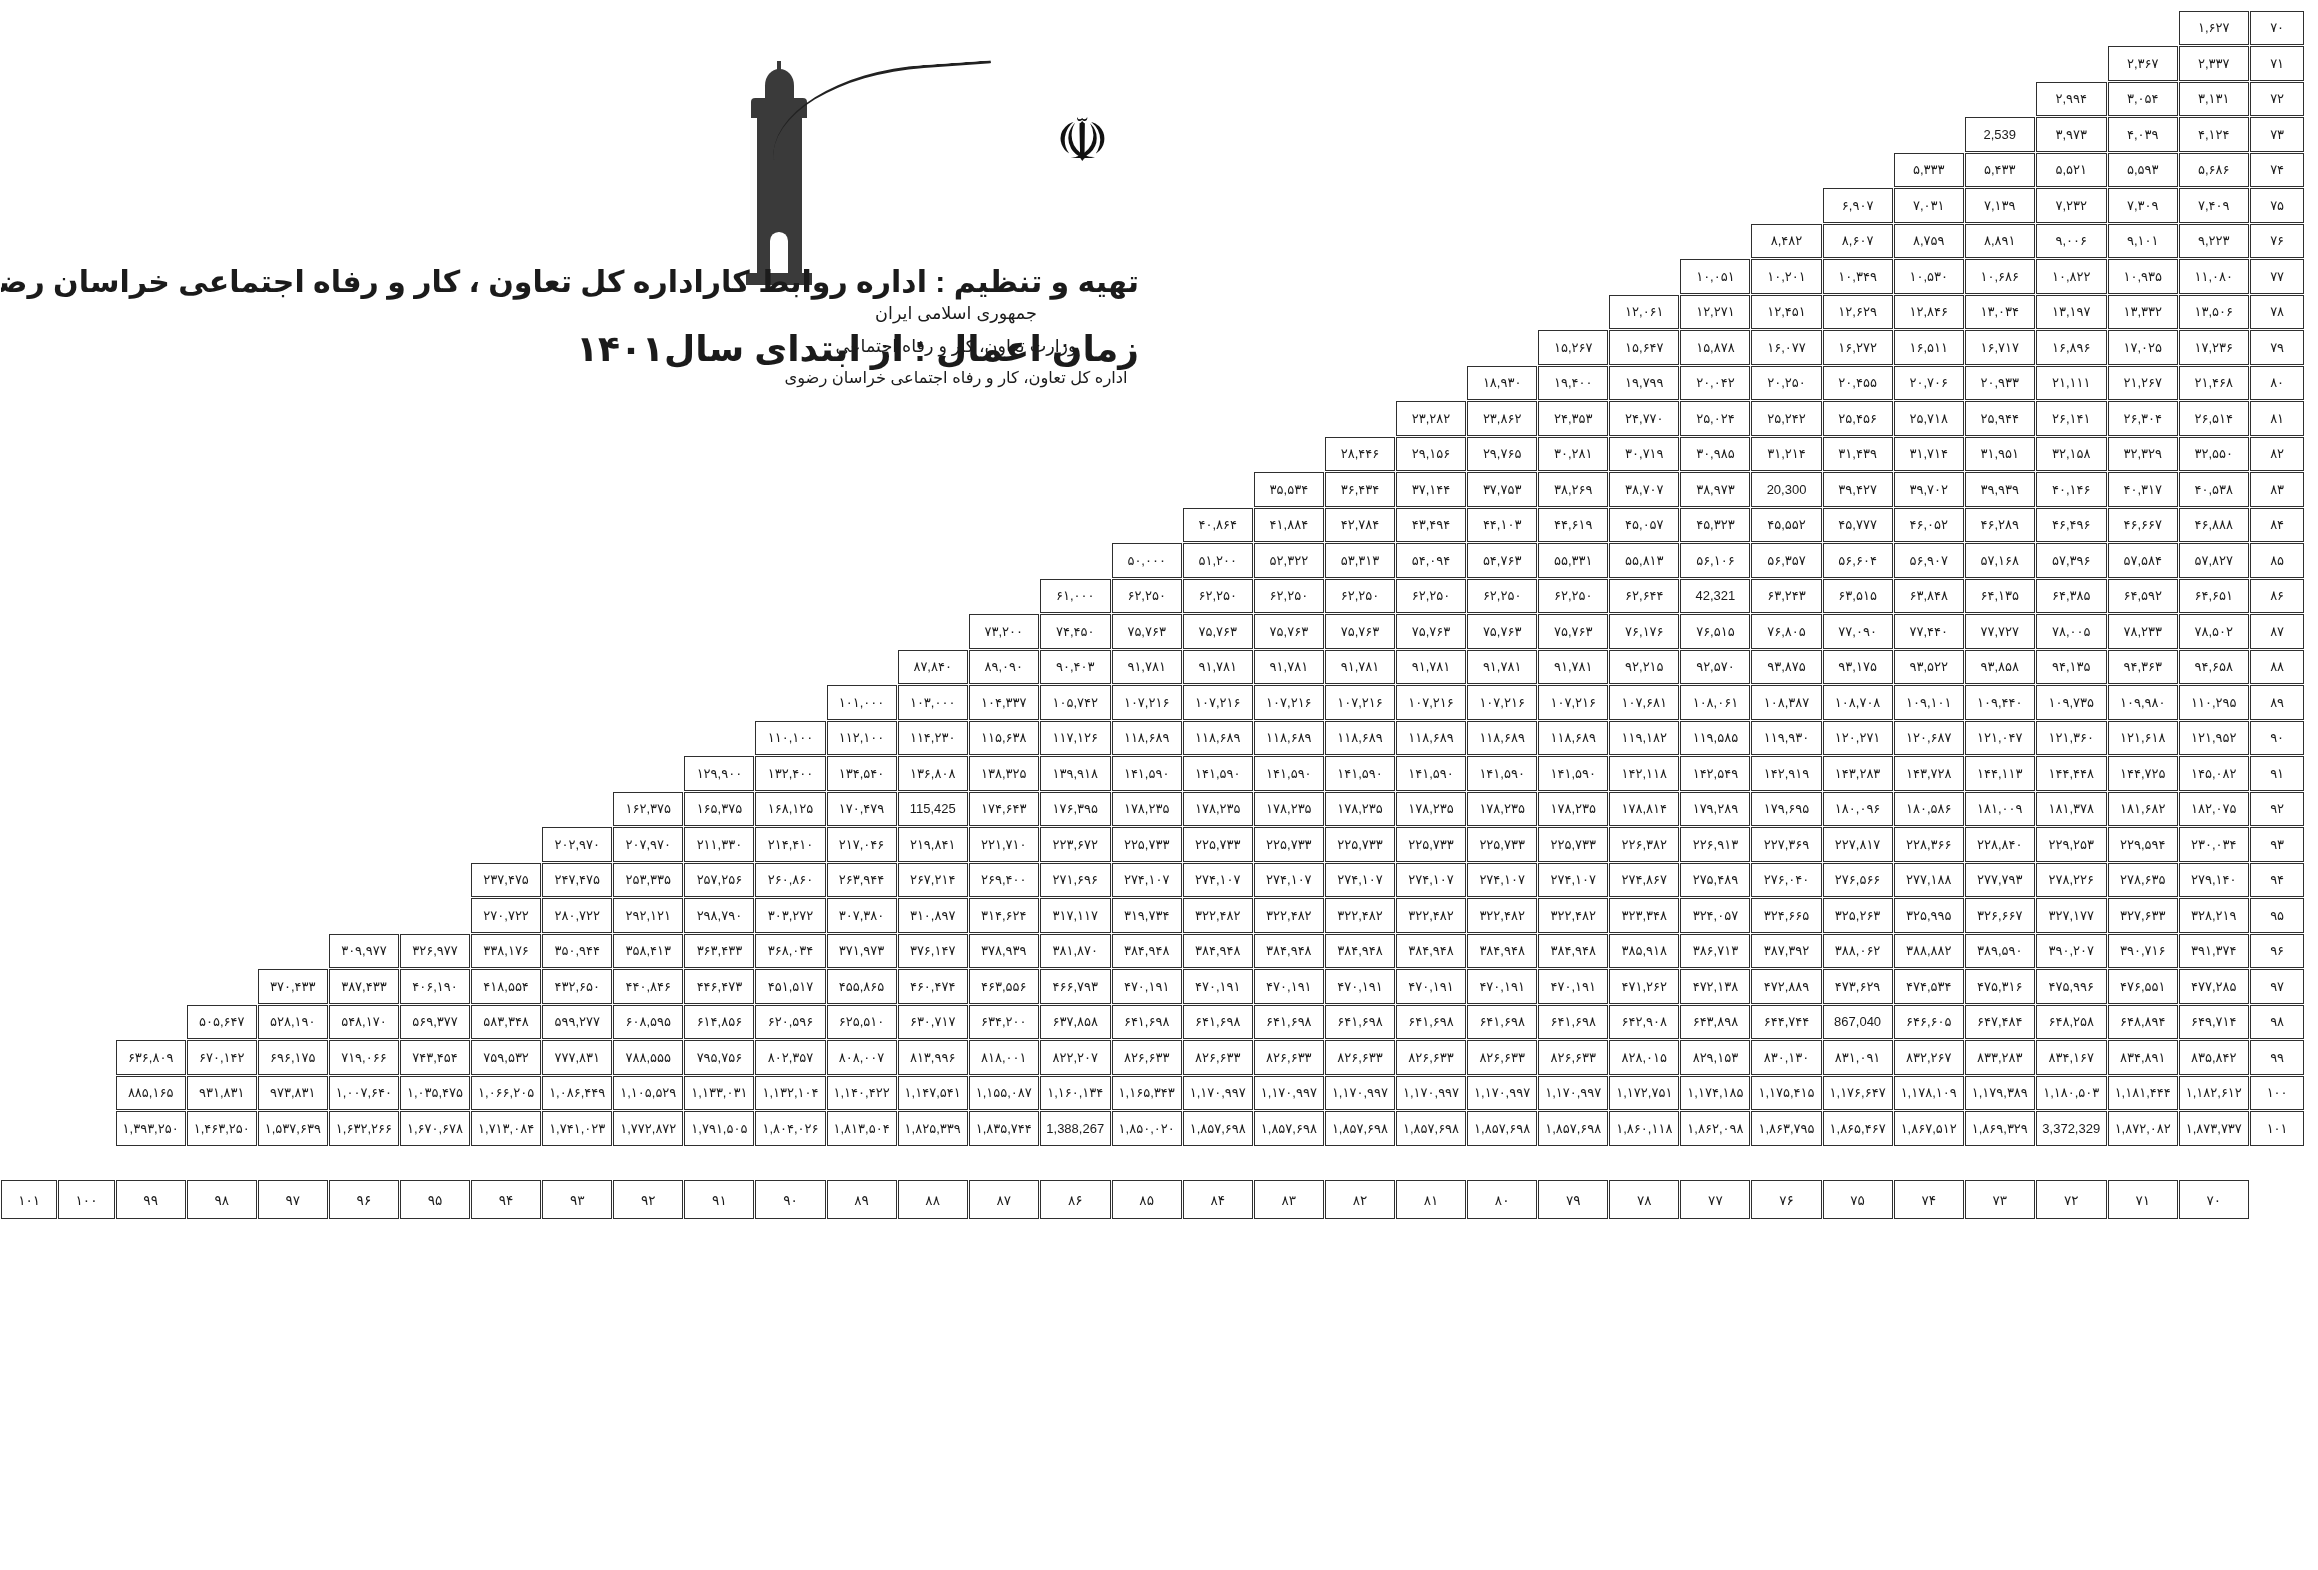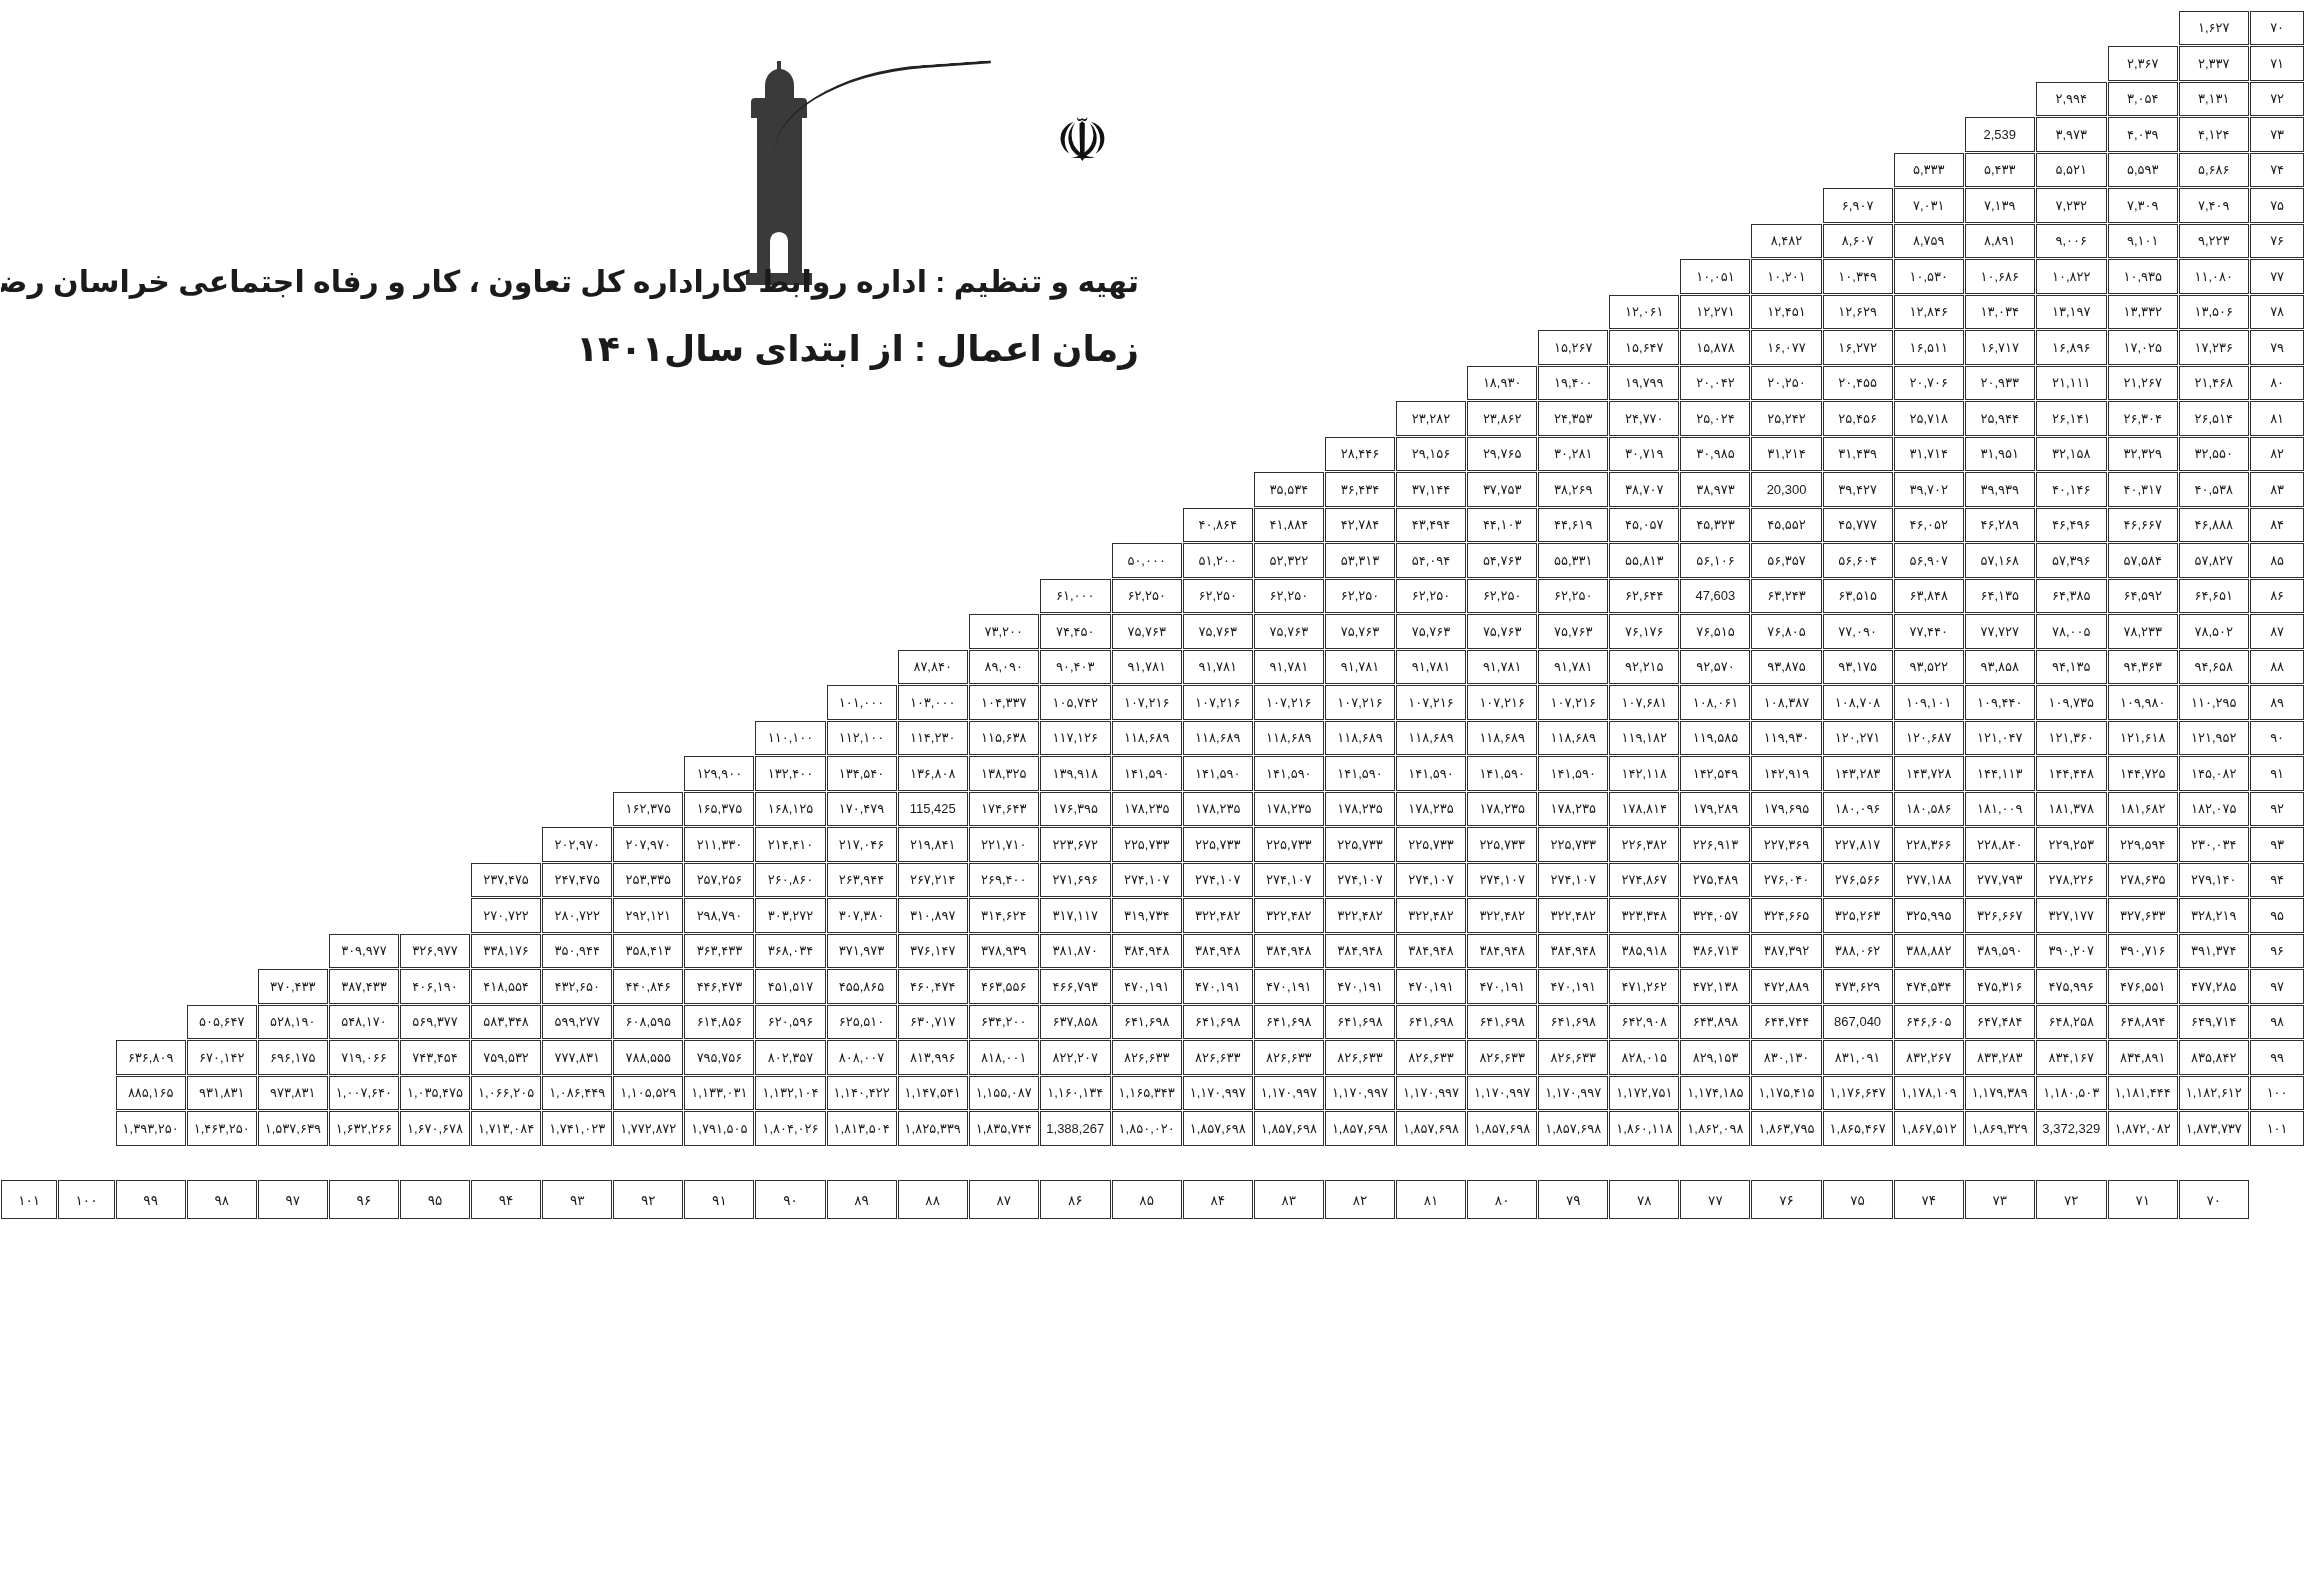--- a/index.html
+++ b/index.html
@@ -148,20 +148,25 @@
           <div class="cap"></div>
         <div class="shaft"></div>
           <div class="arch"></div>
           <div class="base"></div>
       </div>
       <div style="position:relative;width:292px;height:224px;">
         <div class="swoosh"></div>
         <div class="emblem-glyph" style="position:absolute;top:27px;right:20.3px;">☫</div>
       </div>
     </div>
+    <div class="org-lines">
+      <div class="org-l1">جمهوری اسلامی ایران</div>
+      <div class="org-l2">وزارت تعاون، کار و رفاه اجتماعی</div>
+      <div class="org-l3">اداره کل تعاون، کار و رفاه اجتماعی خراسان رضوی</div>
+    </div>
   </div>
 
   <div id="title-block">
     <div class="t1">تهیه و تنظیم : اداره روابط کاراداره  کل تعاون ، کار و رفاه اجتماعی  خراسان رضوی</div>
     <div class="t2">زمان اعمال : از ابتدای سال۱۴۰۱</div>
   </div>
 </div>
 
 <div id="matrix">
   <table class="tri">
@@ -728,21 +733,21 @@
         </tr>
         <tr>
           <td class="rowhead">۸۶</td>
           <td class="cell">۶۴,۶۵۱</td>
           <td class="cell">۶۴,۵۹۲</td>
           <td class="cell">۶۴,۳۸۵</td>
           <td class="cell">۶۴,۱۳۵</td>
           <td class="cell">۶۳,۸۴۸</td>
           <td class="cell">۶۳,۵۱۵</td>
           <td class="cell">۶۳,۲۴۳</td>
-          <td class="cell">47,603</td>
+          <td class="cell">42,321</td>
           <td class="cell">۶۲,۶۴۴</td>
           <td class="cell">۶۲,۲۵۰</td>
           <td class="cell">۶۲,۲۵۰</td>
           <td class="cell">۶۲,۲۵۰</td>
           <td class="cell">۶۲,۲۵۰</td>
           <td class="cell">۶۲,۲۵۰</td>
           <td class="cell">۶۲,۲۵۰</td>
           <td class="cell">۶۲,۲۵۰</td>
           <td class="cell">۶۱,۰۰۰</td>
           <td class="blank"></td>

